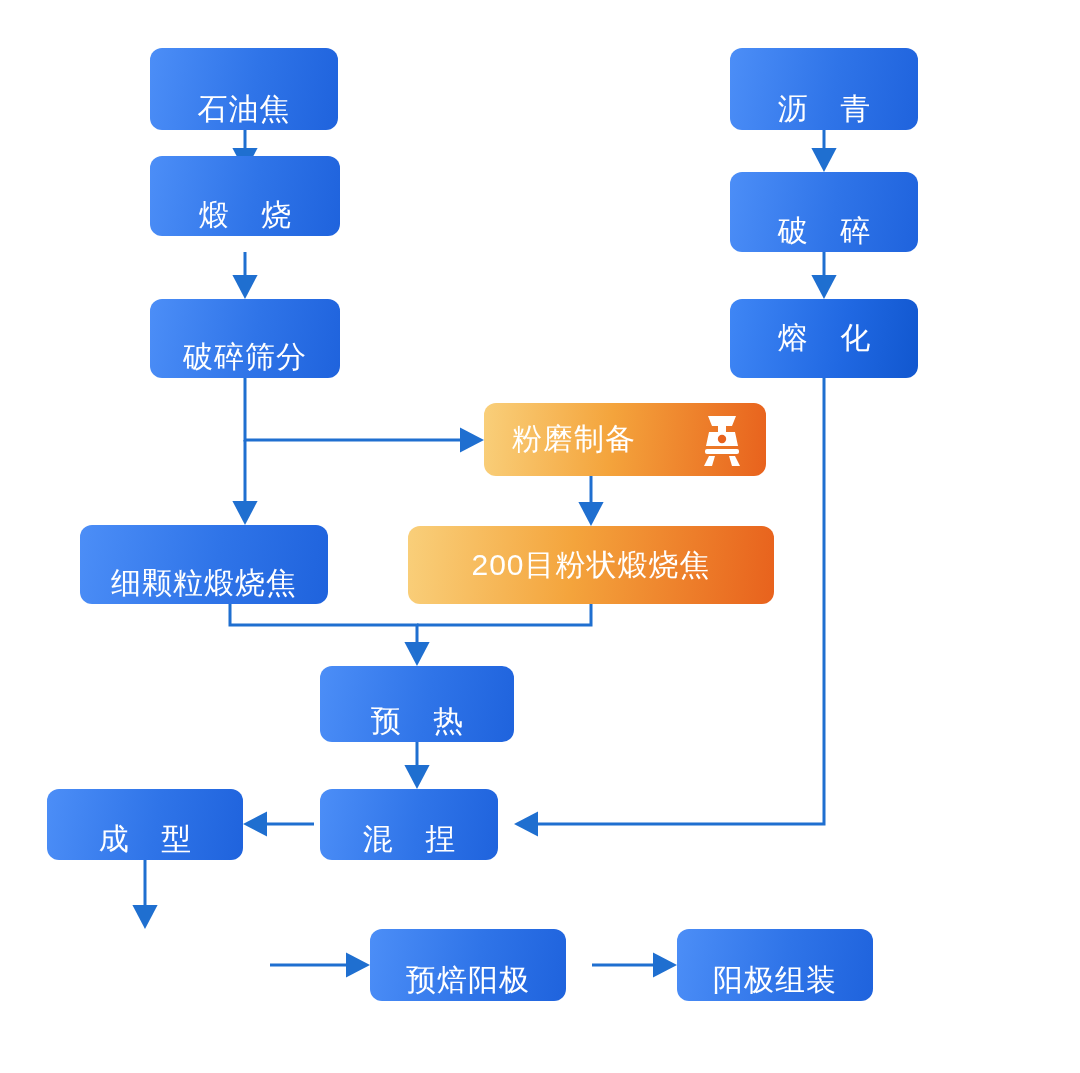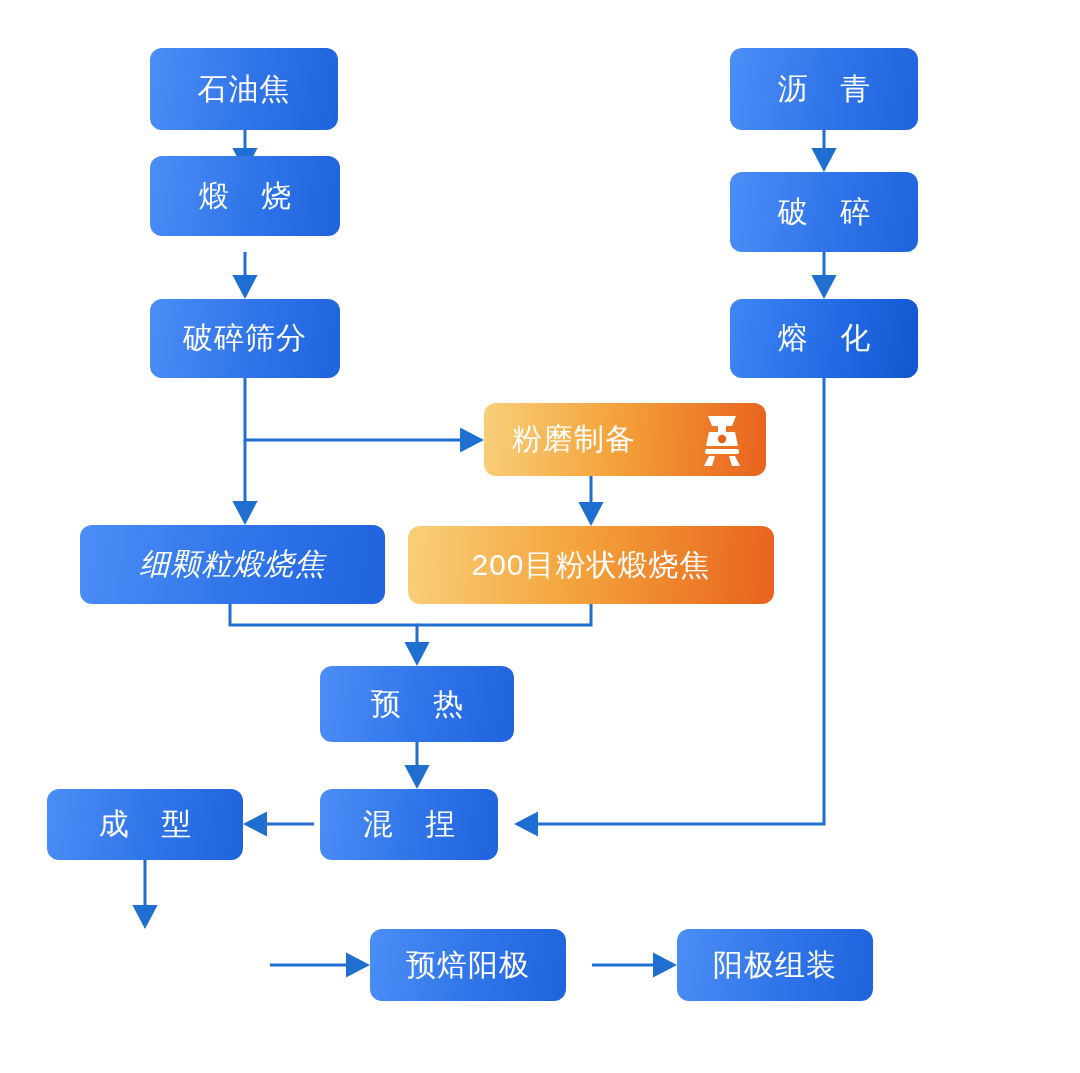--- a/index.html
+++ b/index.html
@@ -25,20 +25,21 @@
     border-radius: 12px;
     color: #ffffff;
     font-size: 30px;
     letter-spacing: 1px;
     box-sizing: border-box;
     white-space: nowrap;
     text-align: center;
   }
   .node.blue {
     background: linear-gradient(100deg, #4c8ef7 0%, #2f74e8 55%, #1f63dd 100%);
+    align-items: flex-end;
   }
   .node.blue-deep {
     background: linear-gradient(100deg, #3f86f5 0%, #2068e2 60%, #1157cf 100%);
   }
   .node.orange {
     background: linear-gradient(95deg, #f9cf7a 0%, #f4a43c 45%, #e8621d 100%);
   }
   .node.wide-spaced {
     letter-spacing: 12px;
     text-indent: 12px;
@@ -123,21 +124,21 @@
       <path d="M12 4 H40 L36 14 H16 Z" fill="#ffffff"></path>
       <rect x="22" y="14" width="8" height="6" fill="#ffffff"></rect>
       <path d="M13 20 H39 L42 34 H10 Z" fill="#ffffff"></path>
       <circle cx="26" cy="27" r="4.2" fill="#e8621d"></circle>
       <rect x="9" y="37" width="34" height="5" rx="2" fill="#ffffff"></rect>
       <path d="M13 44 L8 54 H16 L19 44 Z" fill="#ffffff"></path>
       <path d="M39 44 L44 54 H36 L33 44 Z" fill="#ffffff"></path>
     </svg>
   </div>
 
-  <div class="node blue" style="left:80px; top:525px; width:305px; height:79px;font-style:italic;">
+  <div class="node blue" style="left:80px; top:525px; width:248px; height:79px;">
     <span class="label">细颗粒煅烧焦</span>
   </div>
 
   <div class="node orange" style="left:408px; top:526px; width:366px; height:78px;">
     <span class="label">200目粉状煅烧焦</span>
   </div>
 
   <div class="node blue wide-spaced" style="left:320px; top:666px; width:194px; height:76px;">
     <span class="label">预 热</span>
   </div>

